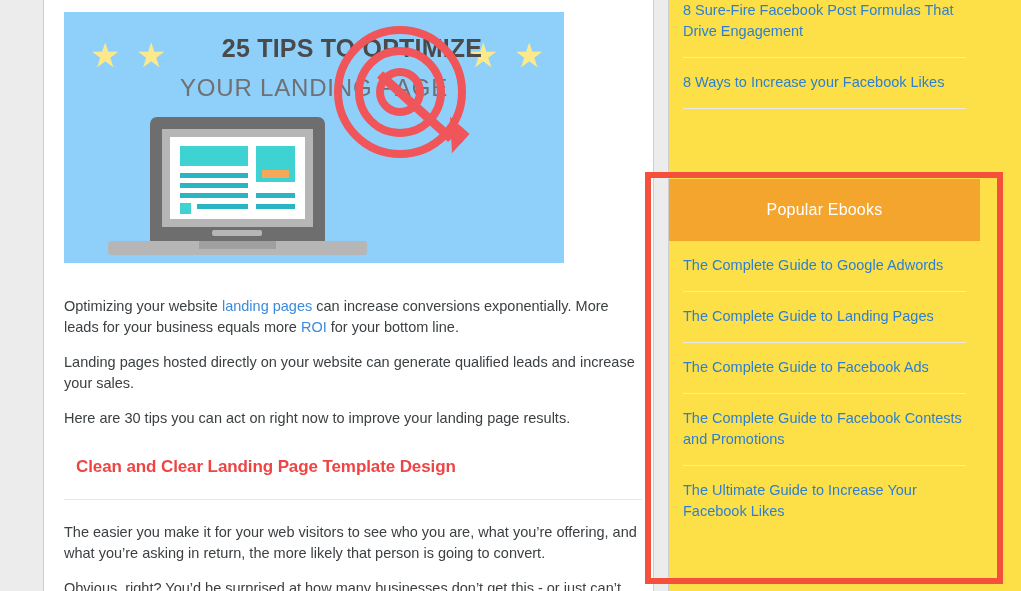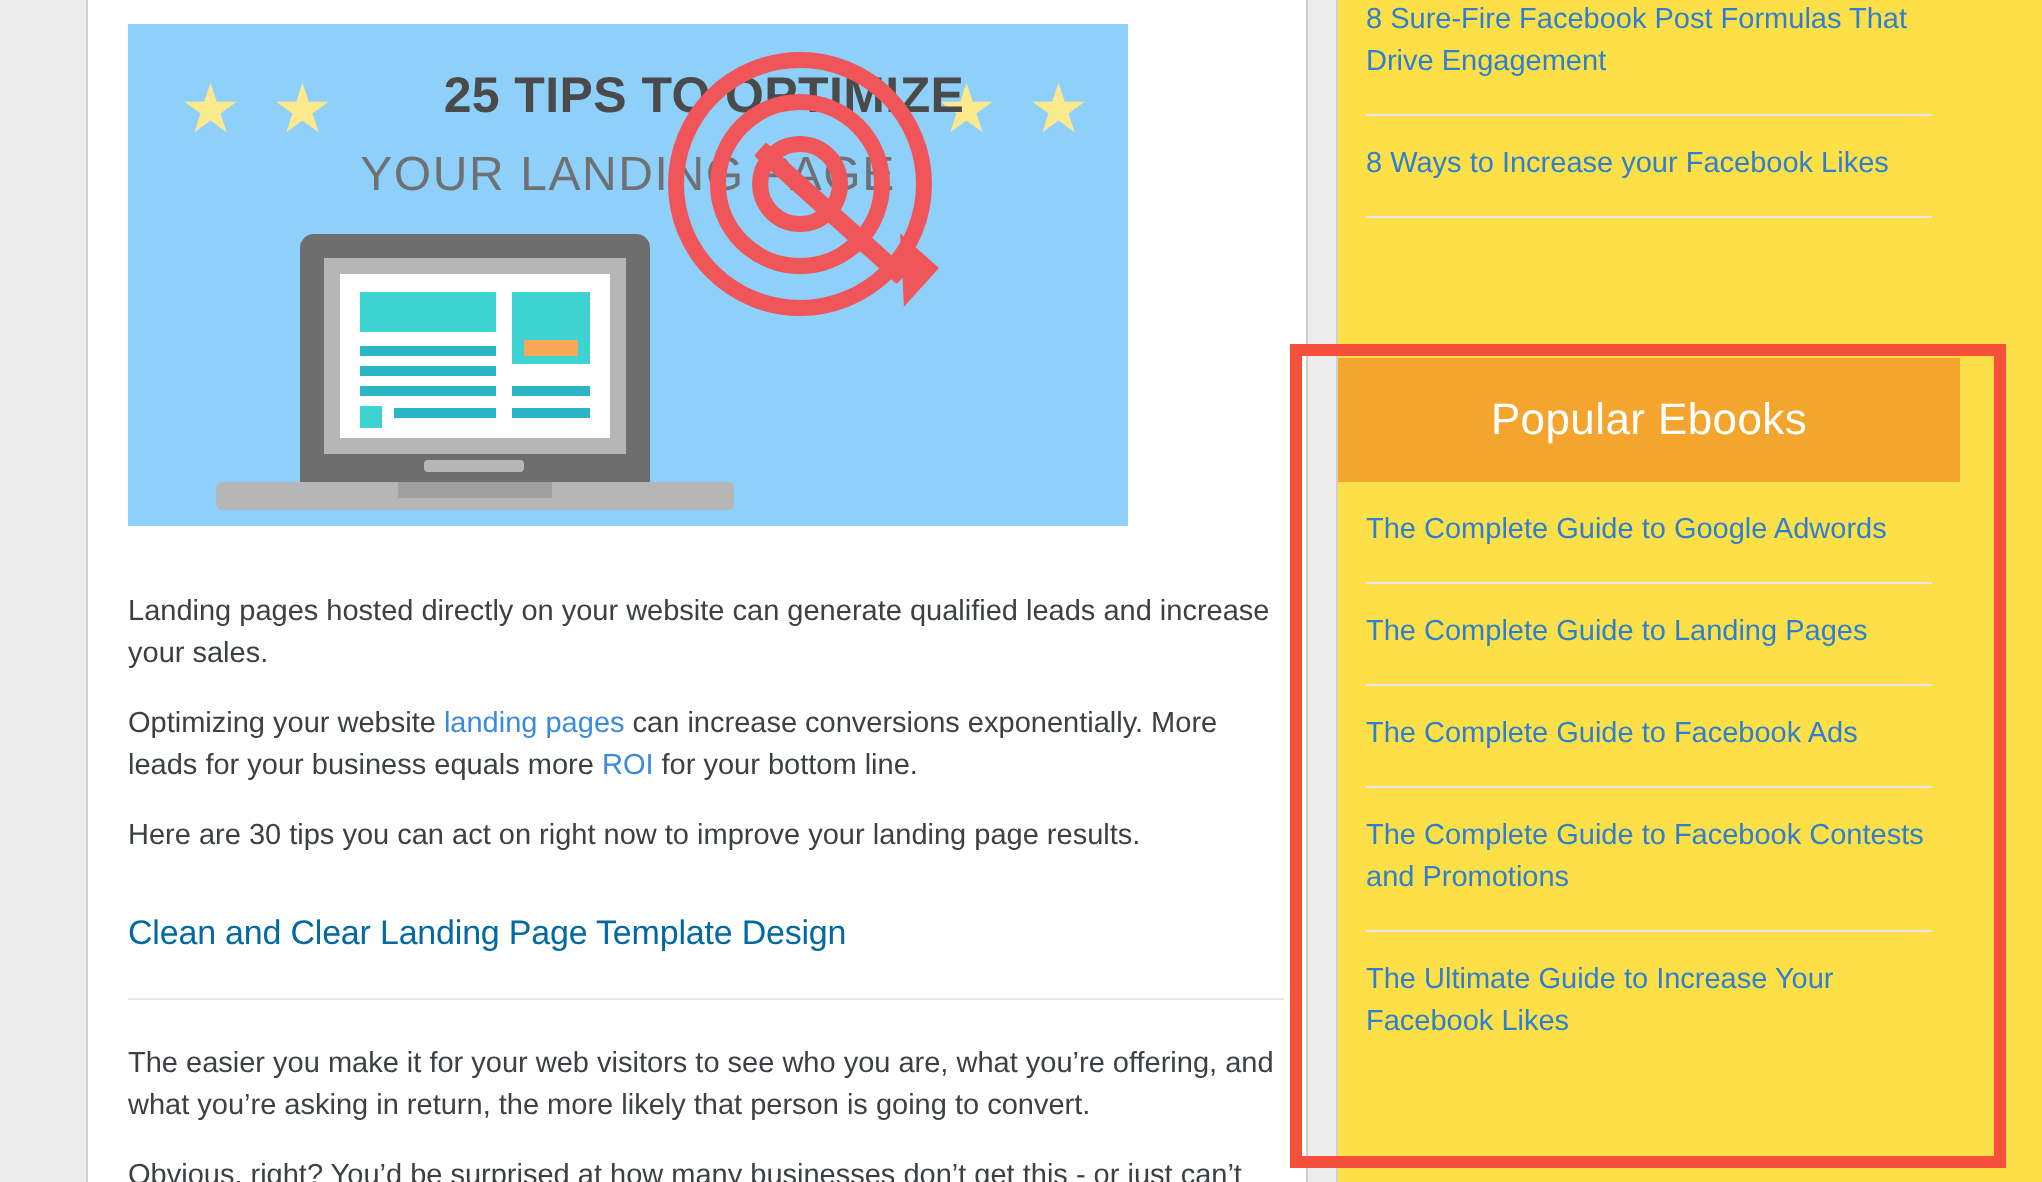--- a/index.html
+++ b/index.html
@@ -57,38 +57,38 @@
   
   .target{position:absolute;left:270px;top:14px;width:132px;height:126px;}
   .ring{position:absolute;border-radius:50%;border-style:solid;border-color:#f0555a;}
   .arrow-shaft{position:absolute;left:46px;top:44px;width:96px;height:9px;background:#f0555a;transform:rotate(42deg);transform-origin:0 50%;border-radius:1px;}
   .arrow-head{position:absolute;left:104px;top:96px;width:0;height:0;border-left:13px solid transparent;border-top:13px solid transparent;border-right:13px solid #f0555a;border-bottom:13px solid #f0555a;transform:rotate(-48deg);}
 
   
   .article{position:absolute;left:20px;top:296px;width:578px;}
   .p{font-size:14.5px;line-height:21px;color:#3c4043;margin:0 0 14px 0;}
   .p a{color:#3b8bdd;text-decoration:none;}
-  .h2{font-size:17px;font-weight:normal;color:#0369a1;margin:28px 0 0 0;letter-spacing:-.1px;}
+  .h2{font-size:17px;font-weight:bold;color:#ef4444;margin:28px 0 0 12px;letter-spacing:-.1px;}
   .hr{height:1px;background:#e8e8e8;margin:22px 0 0 0;}
   .after-hr{margin-top:22px;}
 
   
   .sb-inner{position:absolute;left:14px;top:0;width:283px;}
   .sb-link{
     display:block;font-size:14.5px;line-height:21px;color:#2e7fd0;
     text-decoration:none;padding:0;
   }
   .sb-item{padding:14px 0 15px 0;border-bottom:1px solid #e8e8e8;}
   .sb-item.first{padding-top:0;}
   .sb-item.last{border-bottom:none;}
 
   .ebook-box{position:absolute;left:0;top:179px;width:311px;}
   .ebook-head{
     height:62px;background:#f4a52e;color:#ffffff;
-    font-size:22px;display:flex;align-items:center;justify-content:center;
+    font-size:16px;display:flex;align-items:center;justify-content:center;
     letter-spacing:.2px;
   }
   .ebook-list{padding:0 14px;}
 
   
   .redbox{
     position:absolute;left:645px;top:172px;width:358px;height:412px;
     border:6px solid #f4503c;box-sizing:border-box;pointer-events:none;
   }
 </style>
@@ -133,25 +133,25 @@
       <div class="target">
         <div class="ring" style="left:0;top:0;width:116px;height:116px;border-width:8px;"></div>
         <div class="ring" style="left:21px;top:21px;width:74px;height:74px;border-width:8px;"></div>
         <div class="ring" style="left:42px;top:42px;width:32px;height:32px;border-width:8px;"></div>
         <div class="arrow-shaft"></div>
         <div class="arrow-head"></div>
       </div>
     </div>
 
     <div class="article">
-      <p class="p">Landing pages hosted directly on your website can generate qualified leads and increase your sales.</p>
-
       <p class="p">
         <span>Optimizing your website </span><a href="#">landing pages</a><span> can increase conversions exponentially. More leads for your business equals more </span><a href="#">ROI</a><span> for your bottom line.</span>
       </p>
+
+      <p class="p">Landing pages hosted directly on your website can generate qualified leads and increase your sales.</p>
 
       <p class="p">Here are 30 tips you can act on right now to improve your landing page results.</p>
 
       <h2 class="h2">Clean and Clear Landing Page Template Design</h2>
       <div class="hr"></div>
 
       <p class="p after-hr">The easier you make it for your web visitors to see who you are, what you’re offering, and what you’re asking in return, the  more likely that person is going to convert.</p>
       <p class="p">Obvious, right? You’d be surprised at how many businesses don’t get this - or just can’t</p>
     </div>
   </div>

